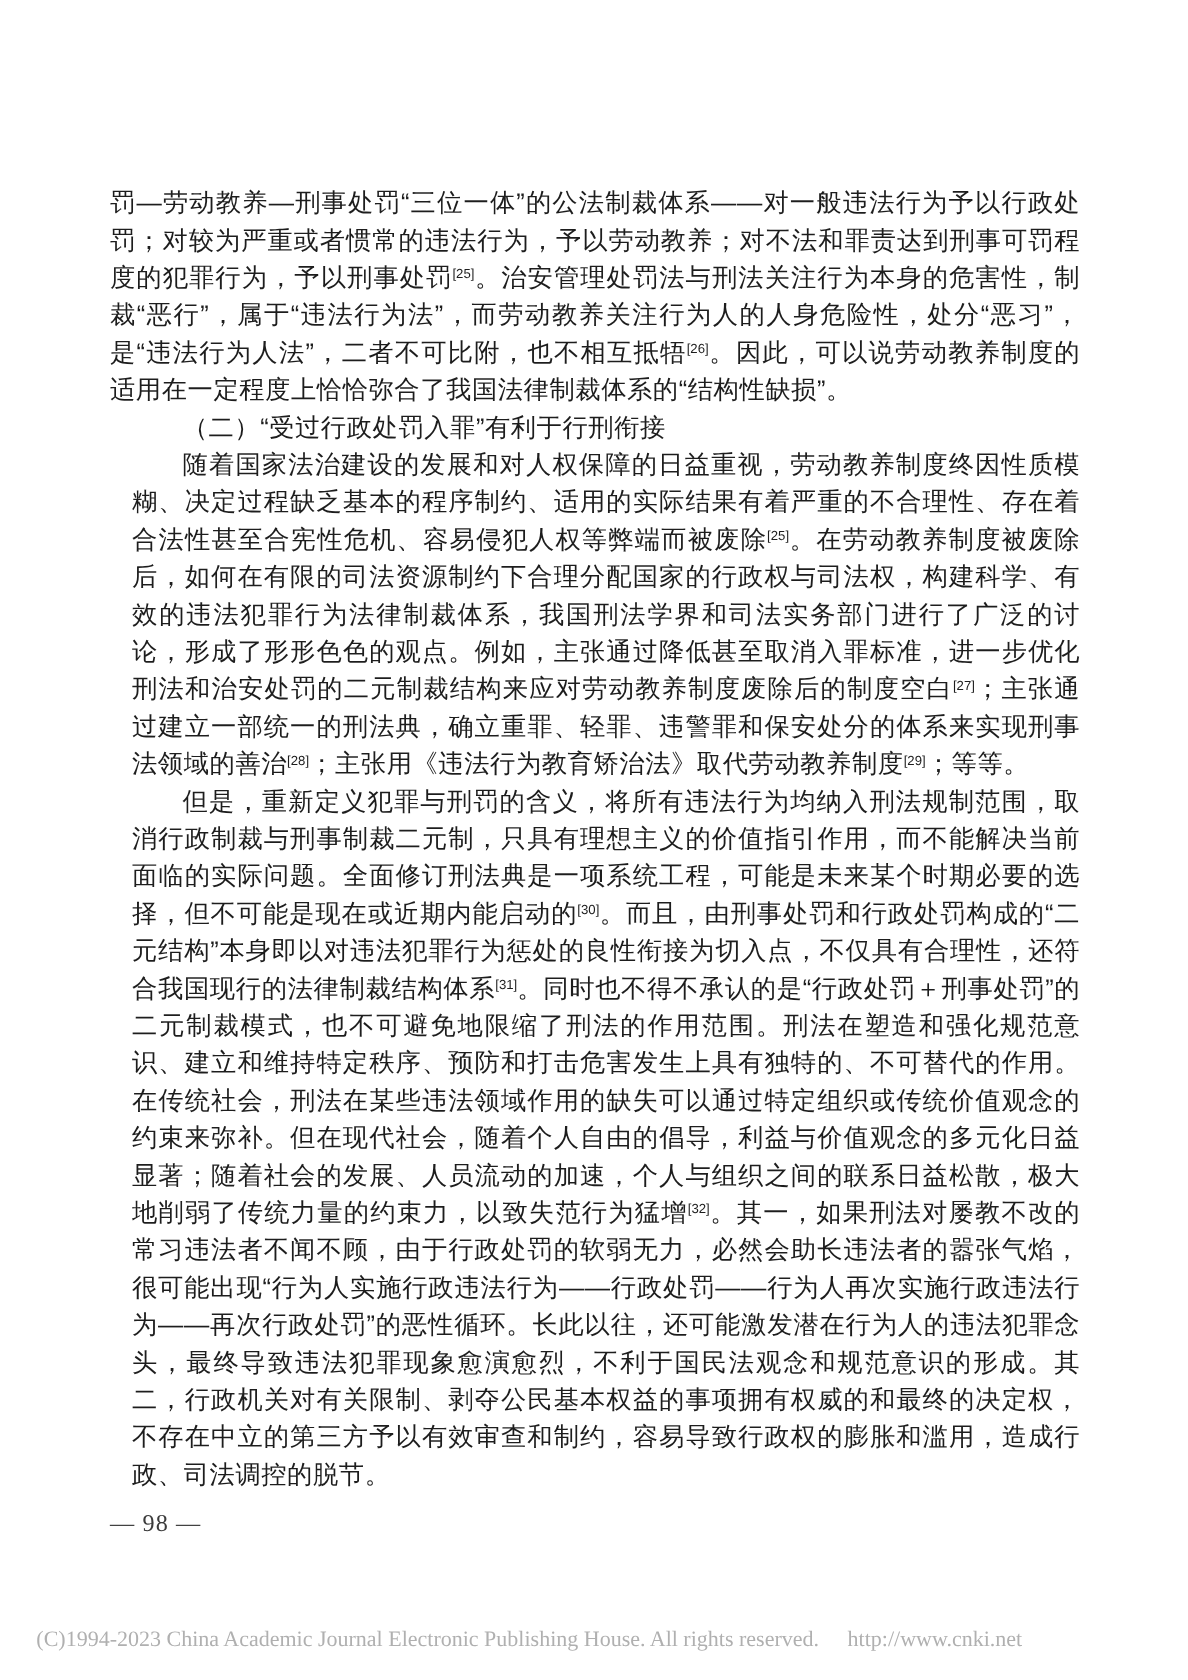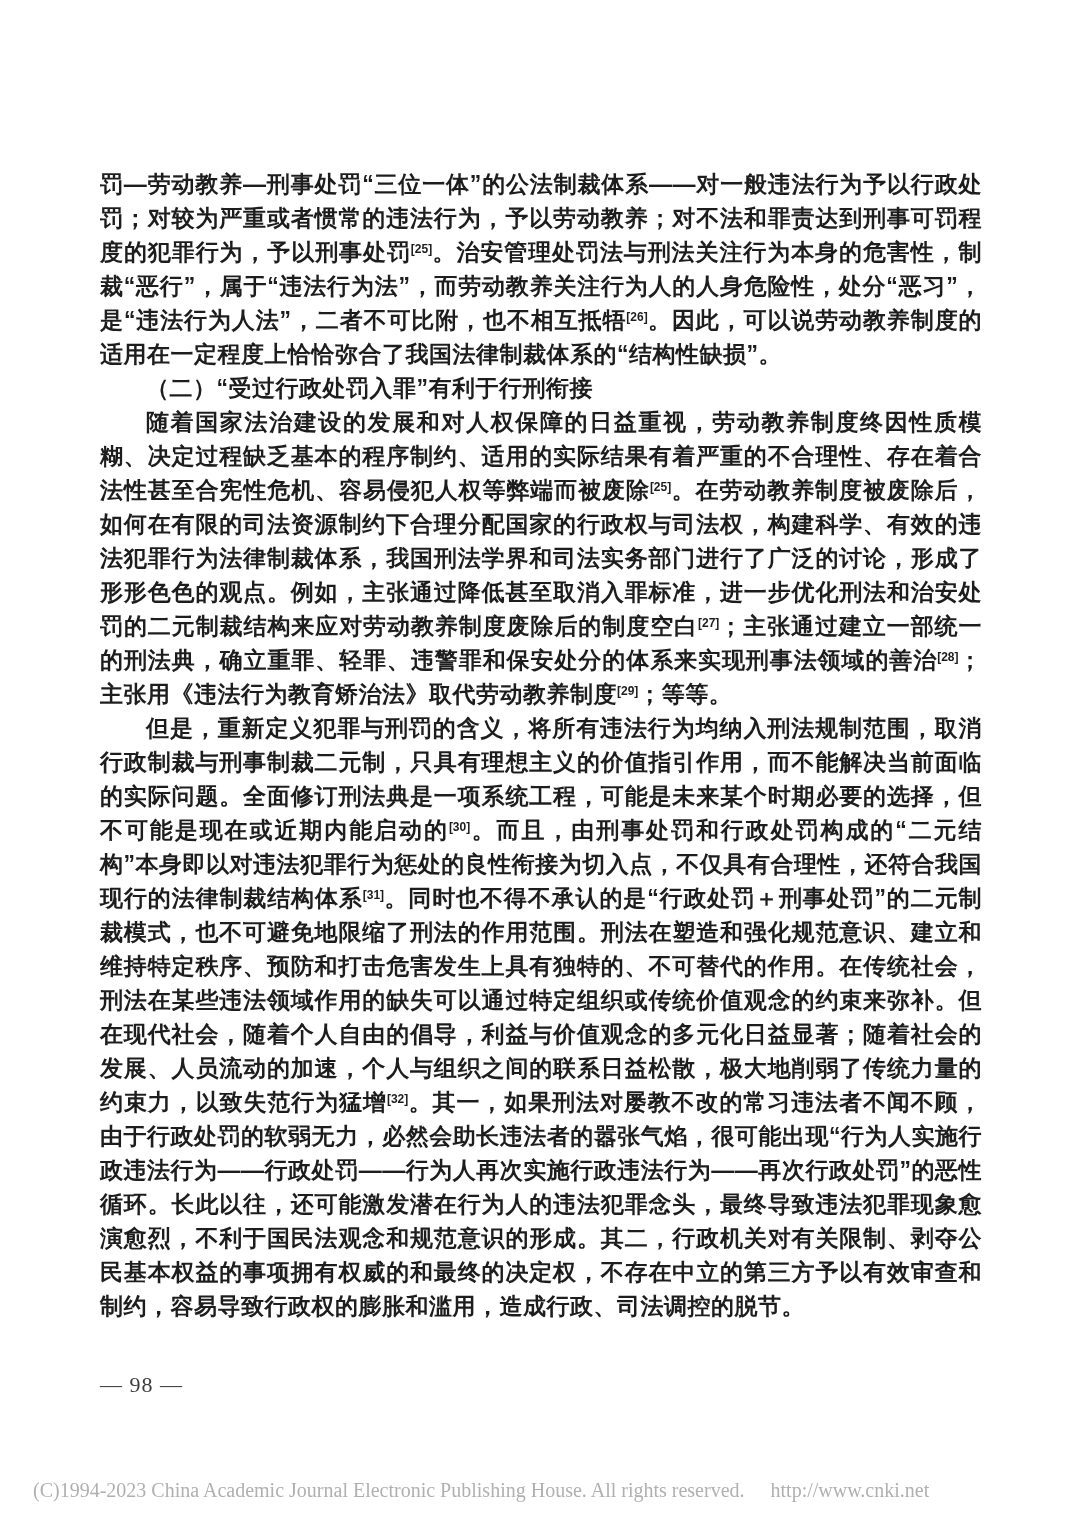--- a/index.html
+++ b/index.html
@@ -19,28 +19,28 @@
   .page-text {
     position: absolute;
     left: 100px;
     right: 98px;
     top: 167px;
     color: #1d1d1d;
     font-size: 23px;
     line-height: 34px;
     text-align: justify;
     letter-spacing: 0.5px;
-    font-weight: bold;
   }
   .page-text p {
     margin: 0;
     padding: 0;
   }
   .page-text p.indent {
     text-indent: 2em;
+    margin-left: 20px;
   }
   sup.ref {
     font-size: 12px;
     line-height: 0;
     vertical-align: 7px;
     letter-spacing: 0;
   }
   .page-number {
     position: absolute;
     left: 100px;

